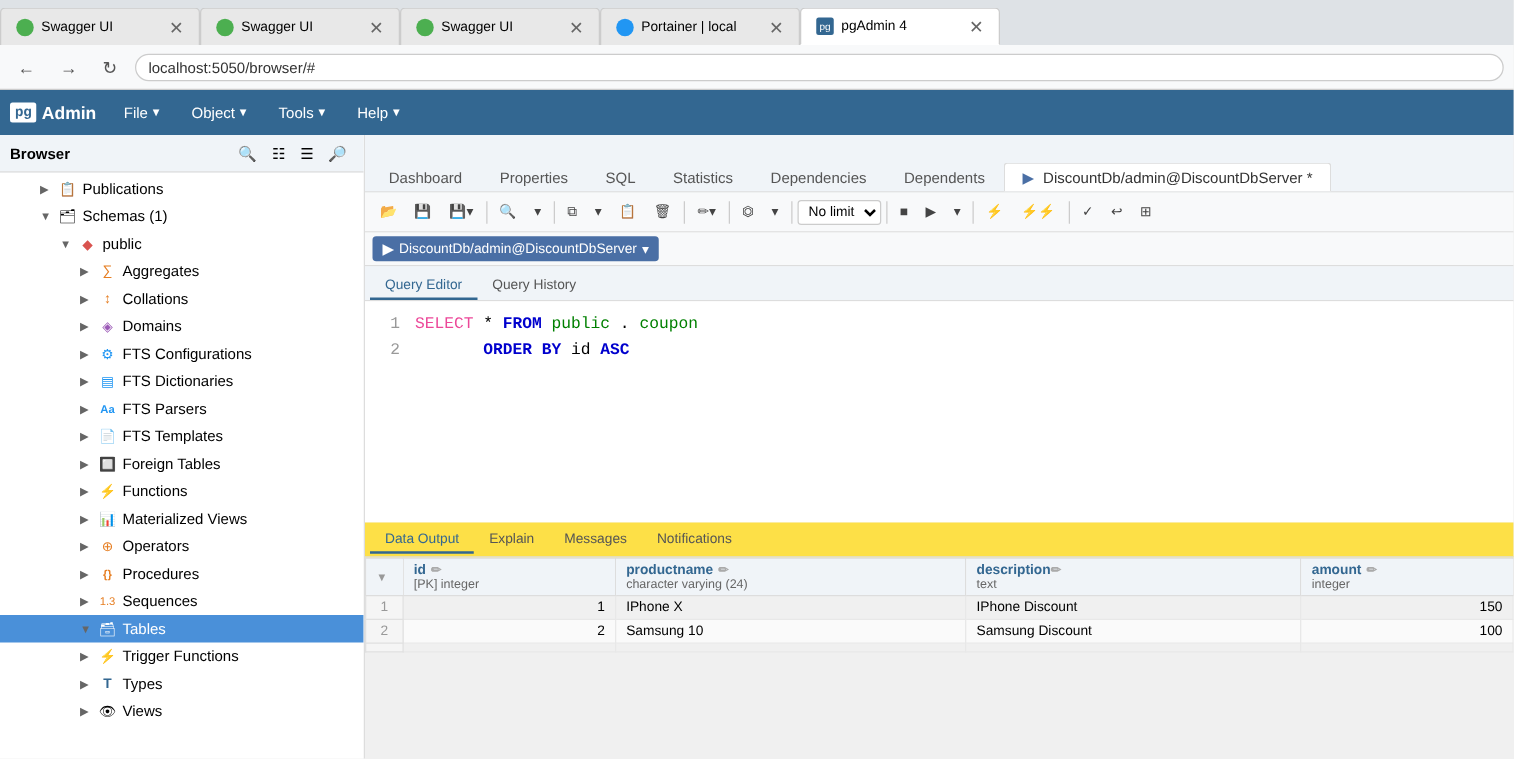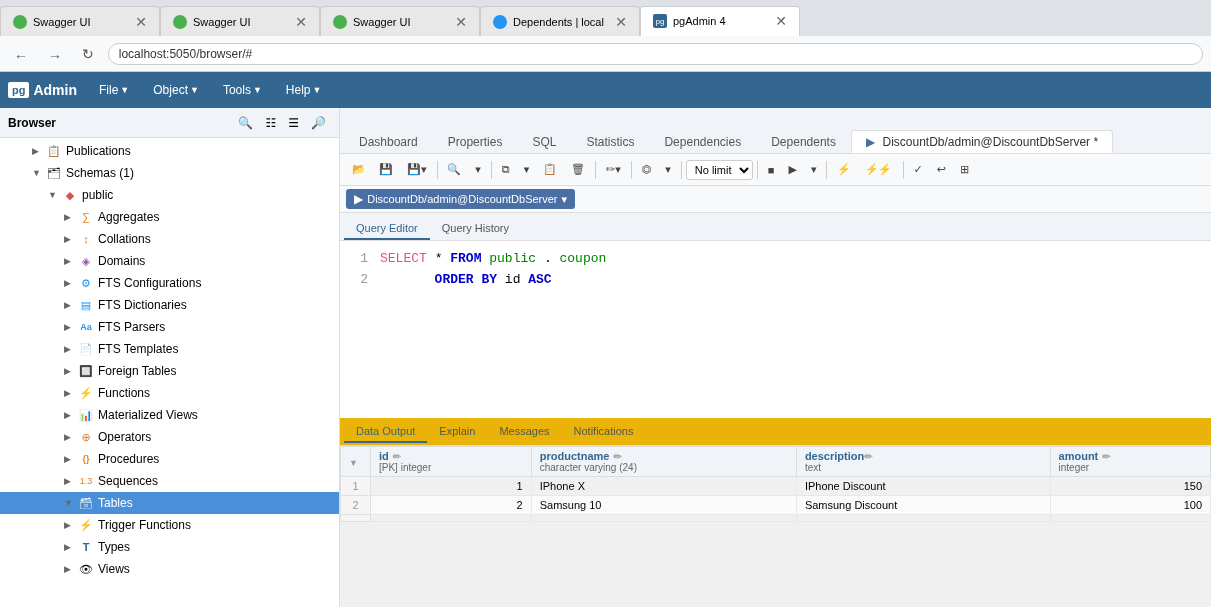--- a/index.html
+++ b/index.html
@@ -29,21 +29,21 @@
     .menu-item { color: white; padding: 4px 10px; cursor: pointer; font-size: 12px; border-radius: 3px; display: flex; align-items: center; gap: 2px; }
     .menu-arrow { font-size: 9px; }
     .toolbar-btn { background: none; border: 1px solid transparent; border-radius: 3px; padding: 2px 5px; cursor: pointer; font-size: 11px; color: #444; display: flex; align-items: center; }
     .toolbar-separator { width: 1px; background: #ccc; height: 18px; margin: 0 2px; }
     .no-limit-select { border: 1px solid #ccc; border-radius: 3px; padding: 2px 4px; font-size: 11px; background: white; }
 
     
     .main-layout { display: flex; height: calc(607px - 36px - 36px - 36px); }
 
     
-    .left-panel { width: 340px; background: white; border-right: 1px solid #ddd; display: flex; flex-direction: column; overflow: hidden; }
+    .left-panel { width: 292px; background: white; border-right: 1px solid #ddd; display: flex; flex-direction: column; overflow: hidden; }
     .browser-header { display: flex; align-items: center; padding: 4px 8px; border-bottom: 1px solid #ddd; background: #f0f4f8; height: 30px; }
     .browser-title { font-weight: bold; font-size: 12px; flex: 1; }
     .browser-tools { display: flex; gap: 2px; }
     .browser-tool-btn { background: none; border: 1px solid transparent; border-radius: 2px; cursor: pointer; padding: 2px 4px; font-size: 12px; }
 
     .tree { overflow-y: auto; flex: 1; padding: 2px 0; }
     .tree-item { display: flex; align-items: center; padding: 2px 4px; cursor: pointer; white-space: nowrap; height: 22px; }
     .tree-item.highlighted { background: #4a90d9; color: white; }
     .tree-arrow { width: 14px; font-size: 9px; color: #666; flex-shrink: 0; display: flex; align-items: center; }
     .tree-icon { width: 16px; height: 16px; margin-right: 4px; flex-shrink: 0; display: flex; align-items: center; justify-content: center; font-size: 11px; }
@@ -73,21 +73,21 @@
     .kw-from { color: #0000cd; font-weight: bold; font-family: Liberation Mono, monospace; }
     .kw-order { color: #0000cd; font-weight: bold; }
     .kw-asc { color: #0000cd; font-weight: bold; }
     .schema-ref { color: #008000; }
     .table-ref { color: #008000; }
 
     
     .query-tabs { display: flex; background: #f0f4f8; border-bottom: 1px solid #ddd; height: 28px; align-items: flex-end; padding-left: 4px; }
     .query-tab { padding: 4px 12px; font-size: 11px; cursor: pointer; color: #555; border-bottom: 2px solid transparent; }
     .query-tab.active { color: #336791; border-bottom-color: #336791; font-weight: 500; }
-    .results-tabs { display: flex; background: #eab308; border-bottom: 1px solid #ddd; height: 28px; align-items: center; padding-left: 4px; gap: 0; }
+    .results-tabs { display: flex; background: #fde047; border-bottom: 1px solid #ddd; height: 28px; align-items: center; padding-left: 4px; gap: 0; }
     .results-tab { padding: 4px 12px; font-size: 11px; cursor: pointer; color: #555; border-bottom: 2px solid transparent; }
     .results-tab.active { color: #336791; border-bottom-color: #336791; font-weight: 500; }
     .results-table { flex: 1; overflow: auto; }
     table { border-collapse: collapse; width: 100%; font-size: 11px; }
     thead th { background: #f0f4f8; border: 1px solid #ddd; padding: 3px 8px; text-align: left; position: sticky; top: 0; font-weight: 600; }
     tbody td { border: 1px solid #e8e8e8; padding: 3px 8px; }
     tbody tr:nth-child(even) { background: #fafafa; }
     .row-num { background: #f5f5f5; color: #999; border: 1px solid #e0e0e0; text-align: center; width: 30px; }
     .sort-icon { color: #999; font-size: 9px; }
     .edit-icon { color: #aaa; font-size: 10px; cursor: pointer; }
@@ -109,21 +109,21 @@
     <span class="tab-title">Swagger UI</span>
     <span class="tab-close">✕</span>
   </div>
   <div class="tab">
     <span class="tab-favicon green"></span>
     <span class="tab-title">Swagger UI</span>
     <span class="tab-close">✕</span>
   </div>
   <div class="tab">
     <span class="tab-favicon blue"></span>
-    <span class="tab-title">Dependents | local</span>
+    <span class="tab-title">Portainer | local</span>
     <span class="tab-close">✕</span>
   </div>
   <div class="tab active">
     <span class="tab-favicon pgadmin">pg</span>
     <span class="tab-title">pgAdmin 4</span>
     <span class="tab-close">✕</span>
   </div>
 </div>
 
 <div class="address-bar">

